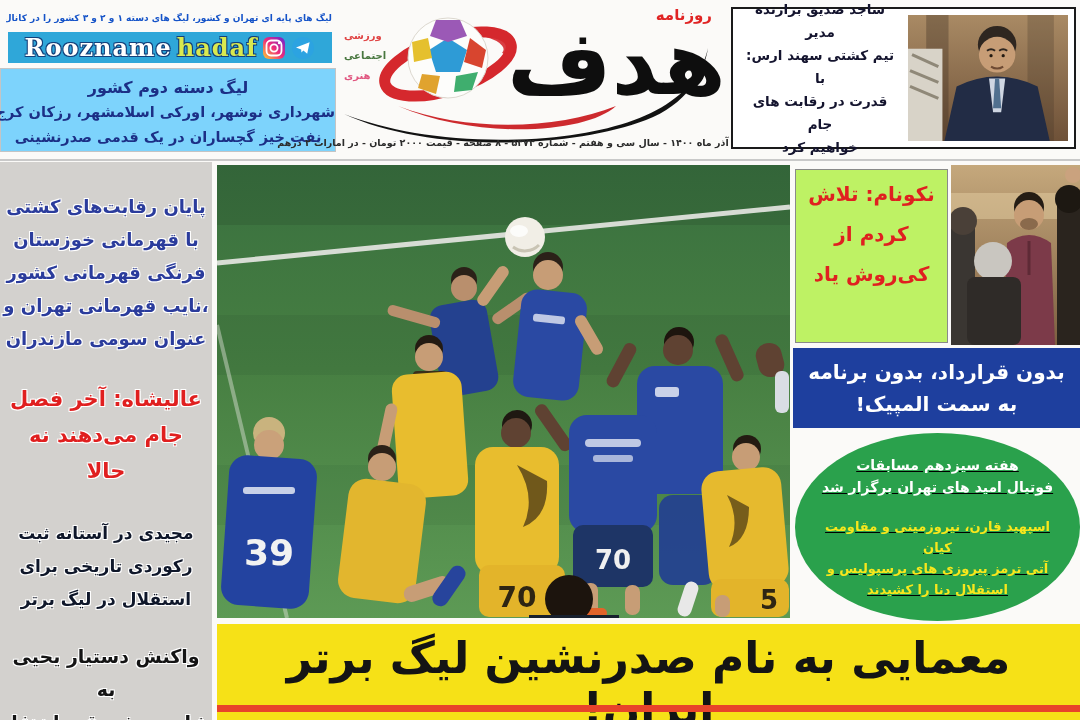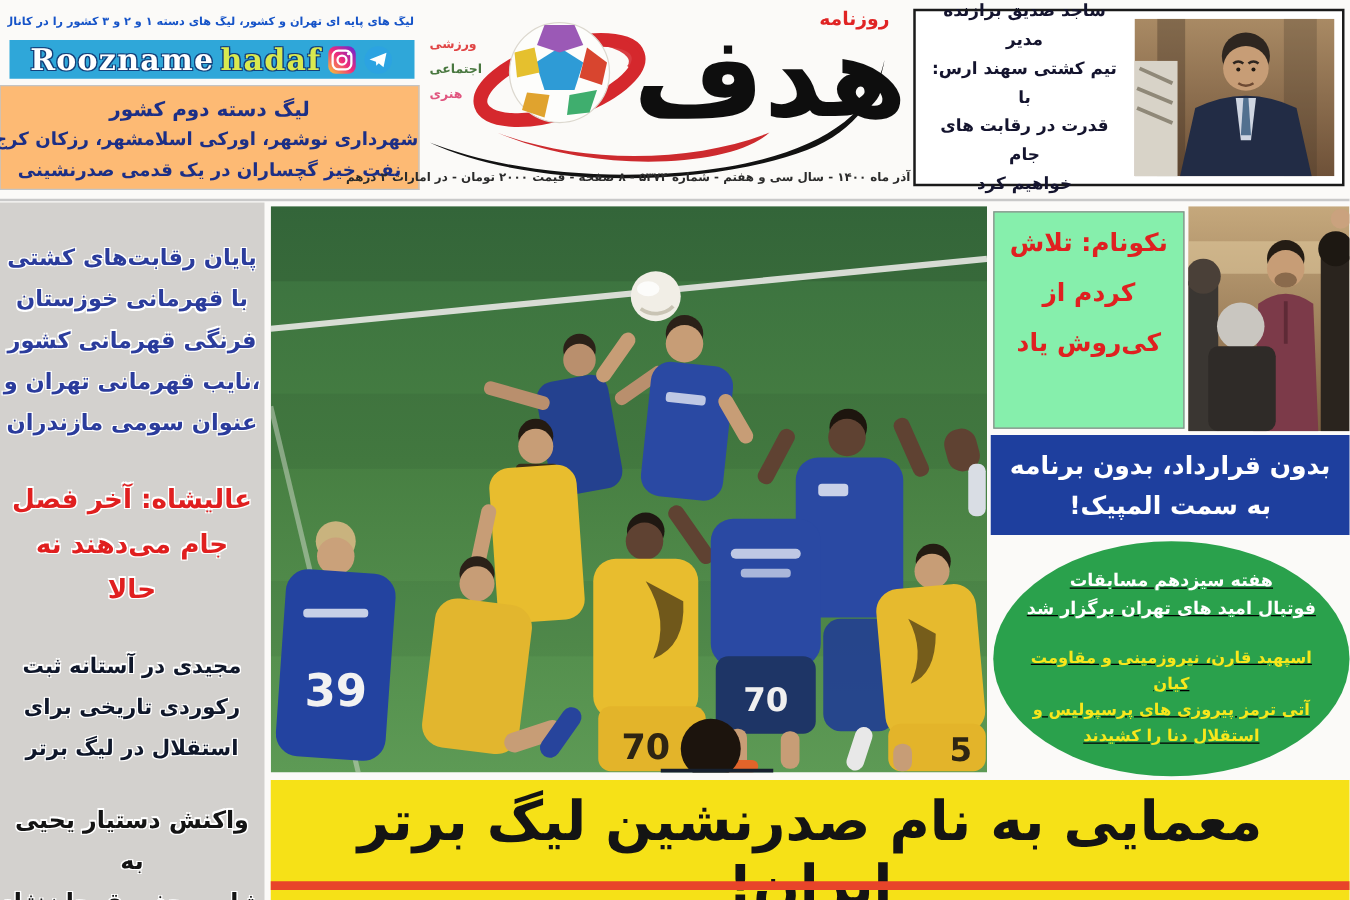--- a/index.html
+++ b/index.html
@@ -11,21 +11,21 @@
   
   .follow-line { position:absolute; left:6px; top:13px; width:326px; text-align:center;
     color:#1553c8; font-weight:bold; font-size:9px; white-space:nowrap; overflow:hidden; }
   .brand-banner { position:absolute; left:8px; top:32px; width:324px; height:31px; background:#2fa7d9;
     display:flex; align-items:center; justify-content:center; gap:5px; }
   .brand-word { font-family:"DejaVu Serif", serif; font-weight:bold; font-size:24px; letter-spacing:1px; line-height:1;
     text-shadow:1px 1px 0 #14407a,-1px -1px 0 #14407a,1px -1px 0 #14407a,-1px 1px 0 #14407a; }
   .brand-roozname { color:#ffffff; }
   .brand-hadaf { color:#d9e94f; }
   .social-icon { width:24px; height:24px; display:block; }
-  .league2-box { position:absolute; left:0; top:68px; width:336px; height:84px; background:#fdba74;
+  .league2-box { position:absolute; left:0; top:68px; width:336px; height:84px; background:#7dd3fc;
     border:1px solid #c4c4c4; text-align:center; color:#1c2f86; font-weight:bold; padding-top:7px; }
   .league2-l1 { font-size:16px; line-height:24px; }
   .league2-l2 { font-size:14.5px; line-height:25px; white-space:nowrap; }
 
   
   .logo-block { position:absolute; left:336px; top:2px; width:398px; height:152px; }
   .logo-tags { position:absolute; left:8px; top:24px; width:56px; text-align:left; font-weight:bold; font-size:10px; line-height:20px; }
   .tag-sport { color:#e04545; } .tag-social { color:#48773f; } .tag-art { color:#e0557f; }
   .logo-kicker { position:absolute; right:22px; top:4px; color:#e02424; font-weight:bold; font-size:15px; }
   .logo-title { position:absolute; right:8px; top:16px; font-size:90px; font-weight:bold; color:#0e0e0e; line-height:1; }
@@ -48,21 +48,21 @@
   .h-blue  { margin-top:28px; color:#2b3c9c; font-size:18px; line-height:33px; }
   .h-red   { margin-top:26px; color:#e01f1f; font-size:21px; line-height:36px; }
   .h-pink  { margin-top:28px; color:#0f172a; font-size:17px; line-height:33px; }
   .h-black { margin-top:24px; color:#141414; font-size:19px; line-height:33px; }
 
   
   .match-photo { position:absolute; left:217px; top:165px; width:573px; height:453px; }
   .match-photo svg { display:block; width:100%; height:100%; }
 
   
-  .nekounam-text { position:absolute; left:795px; top:169px; width:153px; height:174px; background:#86efac;
+  .nekounam-text { position:absolute; left:795px; top:169px; width:153px; height:174px; background:#bef264;
     border:1px solid #8a8a8a; text-align:center; color:#e02020; font-weight:bold; font-size:20px; line-height:40px; padding-top:4px; }
   .nekounam-photo { position:absolute; left:951px; top:165px; width:129px; height:180px; }
   .olympic-bar { position:absolute; left:793px; top:348px; width:287px; height:80px; background:#1e3f9e;
     color:#fff; font-weight:bold; font-size:20px; line-height:32px; text-align:center;
     display:flex; flex-direction:column; justify-content:center; }
   .omid-oval { position:absolute; left:795px; top:433px; width:285px; height:188px; background:#2aa14c;
     border-radius:50%; text-align:center; display:flex; flex-direction:column; justify-content:center; padding:0 14px;text-decoration:underline; }
   .omid-white  { color:#ffffff; font-weight:bold; font-size:14px; line-height:22px; }
   .omid-yellow { color:#f8e71c; font-weight:bold; font-size:13px; line-height:21px; margin-top:18px; }
 

